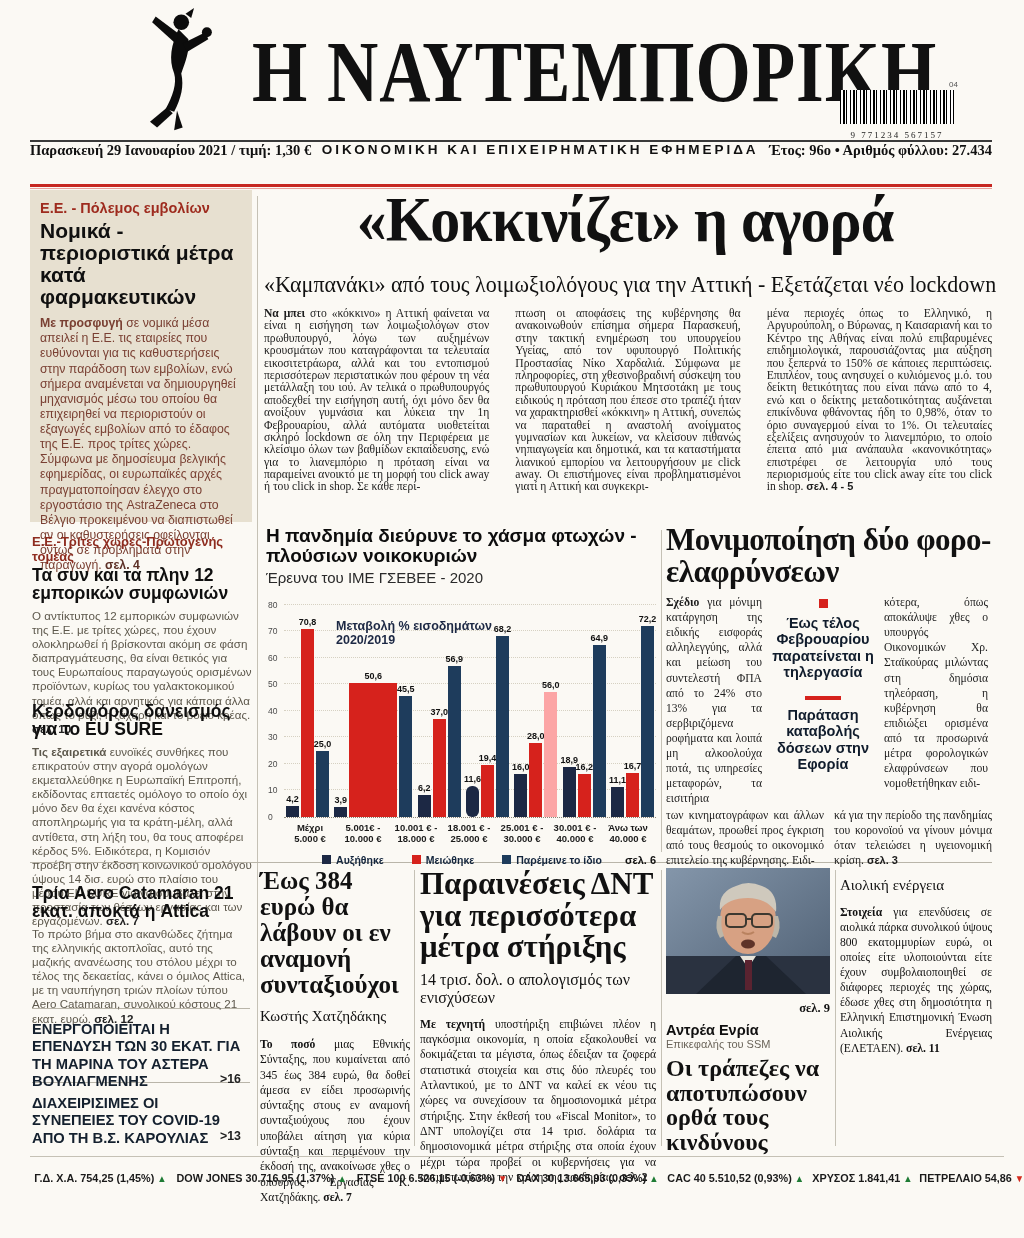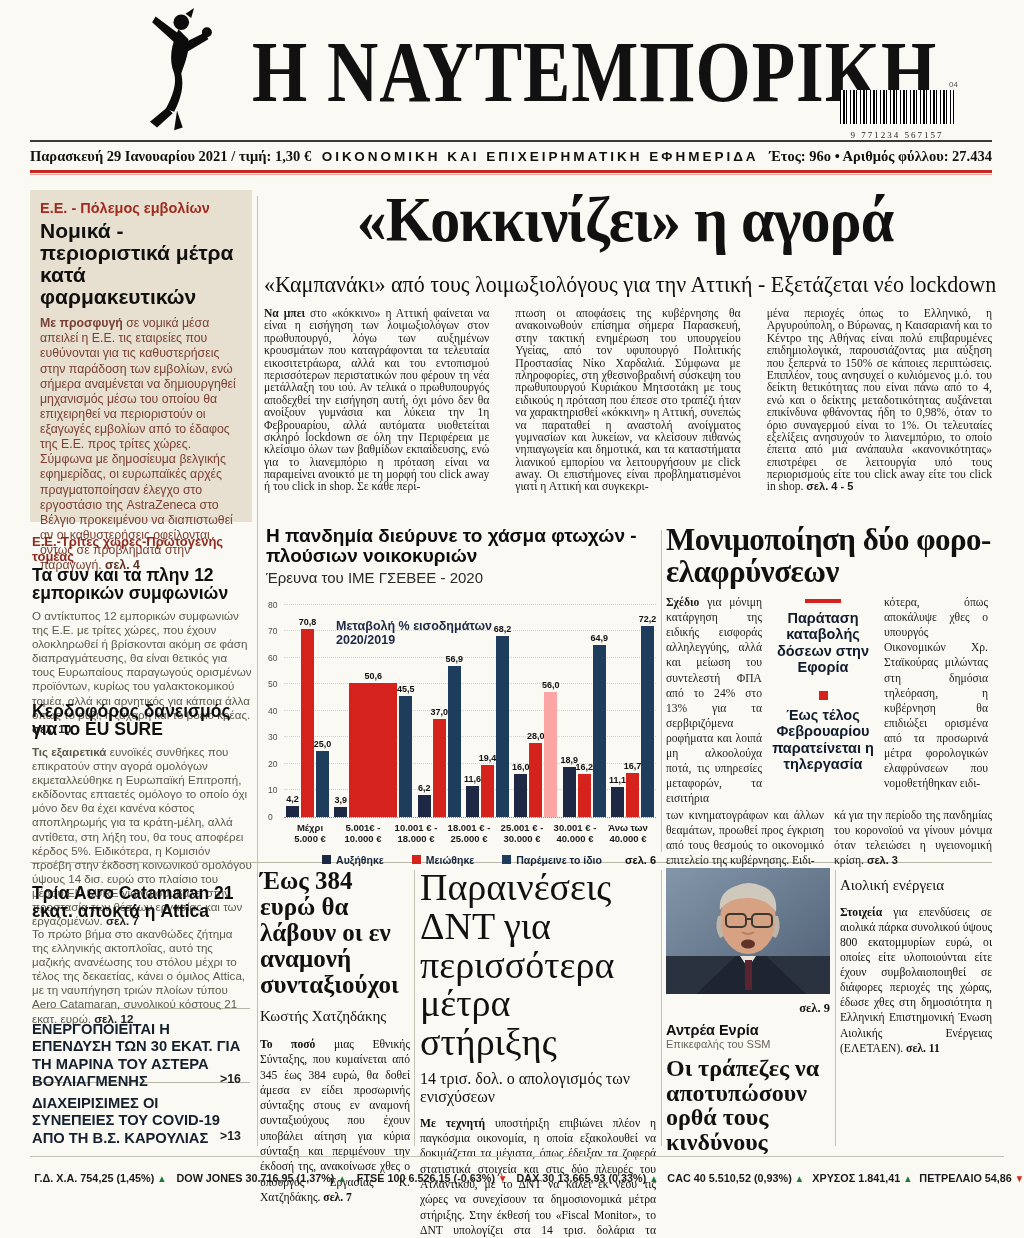--- a/index.html
+++ b/index.html
@@ -9,21 +9,21 @@
   
   #hermes { position:absolute; left:118px; top:8px; width:118px; height:128px; }
   #mast-title { position:absolute; left:240px; top:22px; width:600px; text-align:center;
     font-weight:bold; font-size:74px; letter-spacing:1px; transform:scale(0.96,1.18); transform-origin:center top; white-space:nowrap; }
   #barcode-box { position:absolute; left:832px; top:82px; width:130px; height:58px; }
   #barcode-issue { position:absolute; right:4px; top:-2px; font-size:8px; color:#555; font-family:Liberation Sans, sans-serif; }
   #barcode-bars { position:absolute; left:8px; top:8px; right:8px; height:34px;
     background:repeating-linear-gradient(90deg,#000 0 1px,#fff 1px 3px,#000 3px 5px,#fff 5px 6px,#000 6px 7px,#fff 7px 10px); }
   #barcode-num { position:absolute; left:0; right:0; bottom:0; text-align:center; font-size:9px; letter-spacing:2px; color:#222; }
   #info-band { position:absolute; left:30px; right:32px; top:140px; height:38px; border-top:2px solid #3a3a3a; }
-  #info-band .row { display:flex; justify-content:space-between; align-items:center; height:28px; }
+  #info-band .row { display:flex; justify-content:space-between; align-items:flex-start; height:42px; }
   #date-line { font-size:14.5px; font-weight:bold; }
   #tagline { font-family:"Liberation Sans",sans-serif; font-weight:bold; font-size:13.5px; letter-spacing:3px; }
   #issue-line { font-size:14.5px; font-weight:bold; }
   #red-rule { border-top:3px solid #c62721; border-bottom:1px solid #e9a09b; height:5px; }
 
   
   .vrule { position:absolute; width:1px; background:#c5c1b5; }
   .hrule { position:absolute; height:1px; background:#b9b5a9; }
 
   
@@ -86,21 +86,21 @@
   #tax .cont div { flex:1; font-size:11.6px; line-height:1.3; text-align:justify; color:#1c1c1c; }
   #tax b.pg { font-family:"Liberation Sans",sans-serif; font-size:11px; }
 
   
   .bott { position:absolute; top:868px; }
   #pensions { left:260px; width:150px; }
   #pensions h2 { font-size:25px; line-height:1.04; font-weight:bold; }
   #pensions .byline { font-size:15px; margin:10px 0 12px; }
   #pensions p { font-size:11.6px; line-height:1.32; text-align:justify; }
   #imf { left:420px; width:236px; }
-  #imf h2 { font-size:38px; line-height:1.02; font-weight:normal; }
+  #imf h2 { font-size:31px; line-height:1.02; font-weight:bold; }
   #imf .sub { font-size:16px; margin:8px 0 10px; transform:scaleY(1.03); }
   #imf p { font-size:11.6px; line-height:1.32; text-align:justify; }
   #ssm { left:666px; width:164px; font-family:"Liberation Sans",sans-serif; }
   #ssm .photoref { text-align:right; font-family:"Liberation Serif",serif; font-weight:bold; font-size:12.5px; margin:3px 0 6px; }
   #ssm .name { font-weight:bold; font-size:14.5px; color:#0f0f0f; }
   #ssm .role { font-size:11px; color:#6b655a; margin-bottom:6px; }
   #ssm h2 { font-family:"Liberation Serif",serif; font-size:24px; line-height:1.03; font-weight:bold; }
   #wind { left:840px; width:152px; }
   #wind h2 { font-size:26px; line-height:1.03; font-weight:bold; }
   #wind .sub { font-size:15px; margin:9px 0 11px; }
@@ -241,21 +241,21 @@
               <span class="val">6,2</span>
             </div>
             <div class="bar" style="height: 98.05px; background: rgb(214, 34, 28);">
               <span class="val">37,0</span>
             </div>
             <div class="bar" style="height: 150.785px; background: rgb(30, 60, 92);">
               <span class="val">56,9</span>
             </div>
           </div>
           <div class="bar-group">
-            <div class="bar" style="height: 30.74px; background: rgb(28, 40, 68);">
+            <div class="bar" style="height: 30.74px; background: rgb(28, 40, 68); border-radius: 6px;">
               <span class="val">11,6</span>
             </div>
             <div class="bar" style="height: 51.41px; background: rgb(214, 34, 28);">
               <span class="val">19,4</span>
             </div>
             <div class="bar" style="height: 180.73px; background: rgb(30, 60, 92);">
               <span class="val">68,2</span>
             </div>
           </div>
           <div class="bar-group">
@@ -319,22 +319,22 @@
         </div>
       <b id="chart-pg">σελ. 6</b>
     </div>
   </div>
 
   <div id="tax">
     <h2>Μονιμοποίηση δύο φορο-ελαφρύνσεων</h2>
     <div class="cols">
       <div class="tcol a"><b>Σχέδιο</b> <span>για μόνιμη κατάργηση της ειδικής εισφοράς αλληλεγγύης, αλλά και μείωση του συντελεστή ΦΠΑ από το 24% στο 13% για τα σερβιριζόμενα ροφήματα και λοιπά μη αλκοολούχα ποτά, τις υπηρεσίες μεταφορών, τα εισιτήρια</span></div>
       <div class="callouts">
+        <div class="callout"><span class="square"></span><span>Έως τέλος Φεβρουαρίου παρατείνεται η τηλεργασία</span></div>
         <div class="callout"><span class="dash"></span><span>Παράταση καταβολής δόσεων στην Εφορία</span></div>
-        <div class="callout"><span class="square"></span><span>Έως τέλος Φεβρουαρίου παρατείνεται η τηλεργασία</span></div>
       </div>
       <div class="tcol b">κότερα, όπως αποκάλυψε χθες ο υπουργός Οικονομικών Χρ. Σταϊκούρας μιλώντας στη δημόσια τηλεόραση, η κυβέρνηση θα επιδιώξει ορισμένα από τα προσωρινά μέτρα φορολογικών ελαφρύνσεων που νομοθετήθηκαν ειδι-</div>
     </div>
     <div class="cont">
       <div>των κινηματογράφων και άλλων θεαμάτων, προωθεί προς έγκριση από τους θεσμούς το οικονομικό επιτελείο της κυβέρνησης. Ειδι-</div>
       <div><span>κά για την περίοδο της πανδημίας του κορονοϊού να γίνουν μόνιμα όταν τελειώσει η υγειονομική κρίση.</span> <b class="pg">σελ. 3</b></div>
     </div>
   </div>
 
   <div id="pensions" class="bott">

